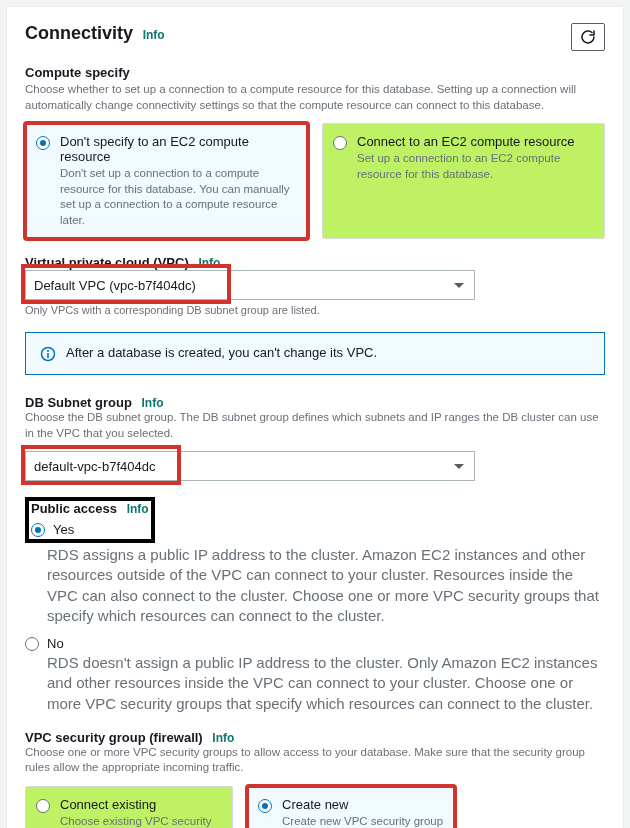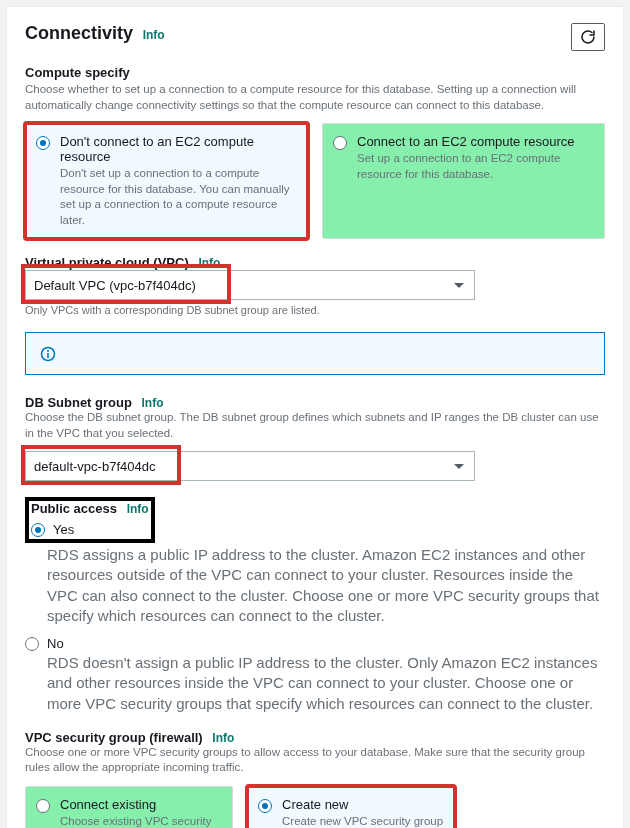--- a/index.html
+++ b/index.html
@@ -60,21 +60,21 @@
     gap: 14px;
     margin-bottom: 14px;
   }
   .radio-card {
     flex: 1;
     border: 1px solid #d5dbdb;
     border-radius: 2px;
     padding: 10px 10px 10px 34px;
     position: relative;
     cursor: pointer;
-    background:#86efac;
+    background:#bef264;
   }
   .radio-card.selected {
     border-color: #0073bb;
     background: #f1faff;
   }
   .radio-card .dot {
     position: absolute;
     left: 10px; top: 12px;
     width: 14px; height: 14px;
     border: 1px solid #687078;
@@ -194,21 +194,21 @@
         </svg>
     </div>
   </div>
 
   <div class="field-group">
     <div class="section-title">Compute specify</div>
     <div class="section-desc">Choose whether to set up a connection to a compute resource for this database. Setting up a connection will automatically change connectivity settings so that the compute resource can connect to this database.</div>
     <div class="radio-row">
       <div class="radio-card selected hl">
         <span class="dot"></span>
-        <div class="radio-card-title">Don't connect to an EC2 compute resource</div>
+        <div class="radio-card-title">Don't specify to an EC2 compute resource</div>
         <div class="radio-card-desc">Don't set up a connection to a compute resource for this database. You can manually set up a connection to a compute resource later.</div>
       </div>
       <div class="radio-card">
         <span class="dot"></span>
         <div class="radio-card-title">Connect to an EC2 compute resource</div>
         <div class="radio-card-desc">Set up a connection to an EC2 compute resource for this database.</div>
       </div>
     </div>
   </div>
 
@@ -225,20 +225,21 @@
     </div>
     <div class="helper">Only VPCs with a corresponding DB subnet group are listed.</div>
   </div>
 
   <div class="info-banner">
     <svg viewBox="0 0 16 16">
         <circle cx="8" cy="8" r="6.5" fill="none" stroke="#0073bb" stroke-width="1.5"></circle>
         <circle cx="8" cy="5" r="1" fill="#0073bb"></circle>
         <rect x="7.2" y="7" width="1.6" height="5" fill="#0073bb"></rect>
       </svg>
+    <span class="info-banner-text">After a database is created, you can't change its VPC.</span>
   </div>
 
   <div class="field-group">
     <div>
       <span class="section-title">DB Subnet group</span>
       <span class="info-link">Info</span>
     </div>
     <div class="section-desc">Choose the DB subnet group. The DB subnet group defines which subnets and IP ranges the DB cluster can use in the VPC that you selected.</div>
     <div style="position:relative; max-width:450px;">
       <div class="select">

